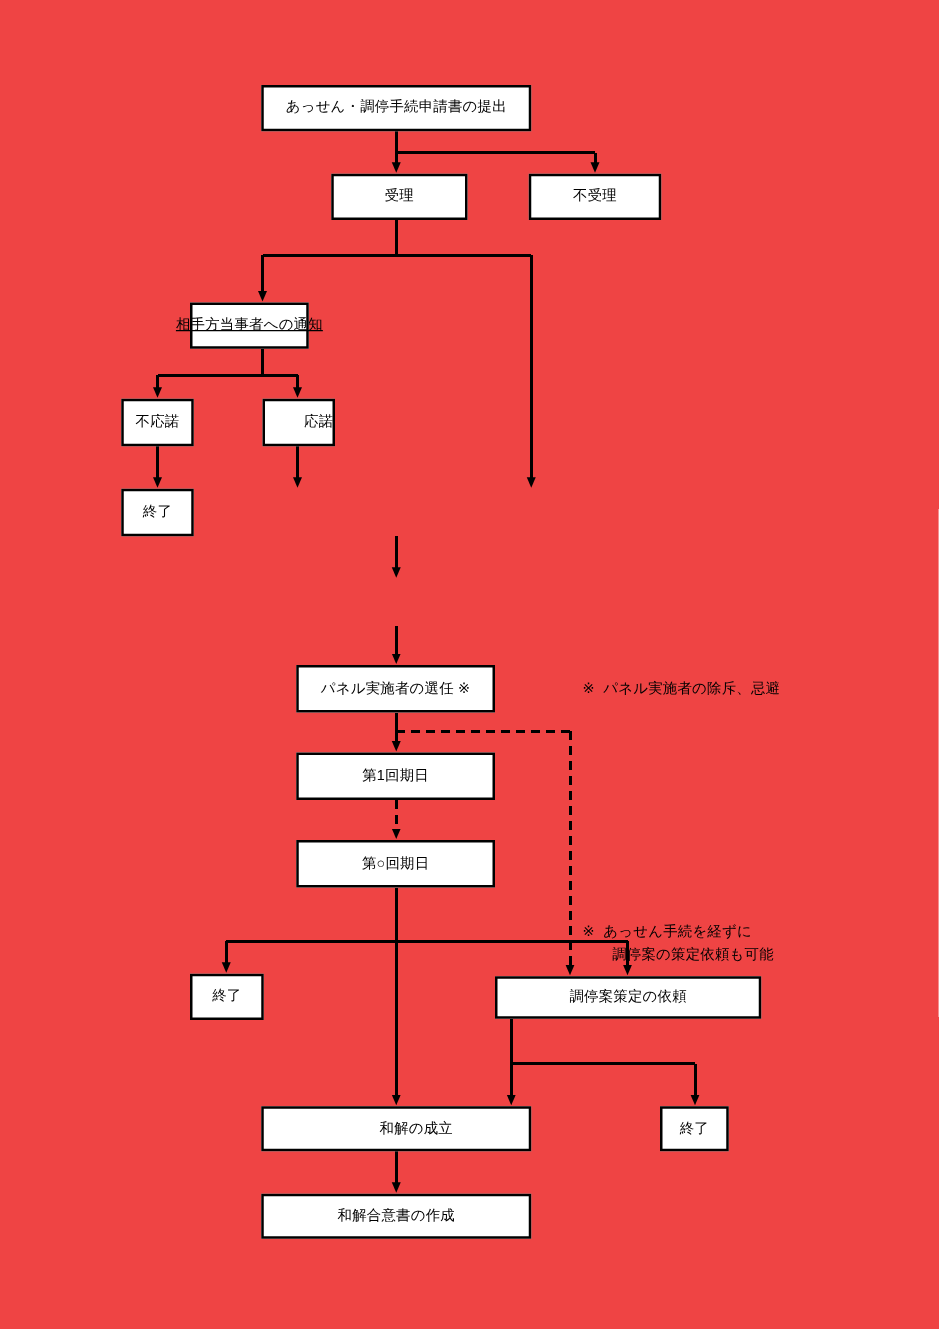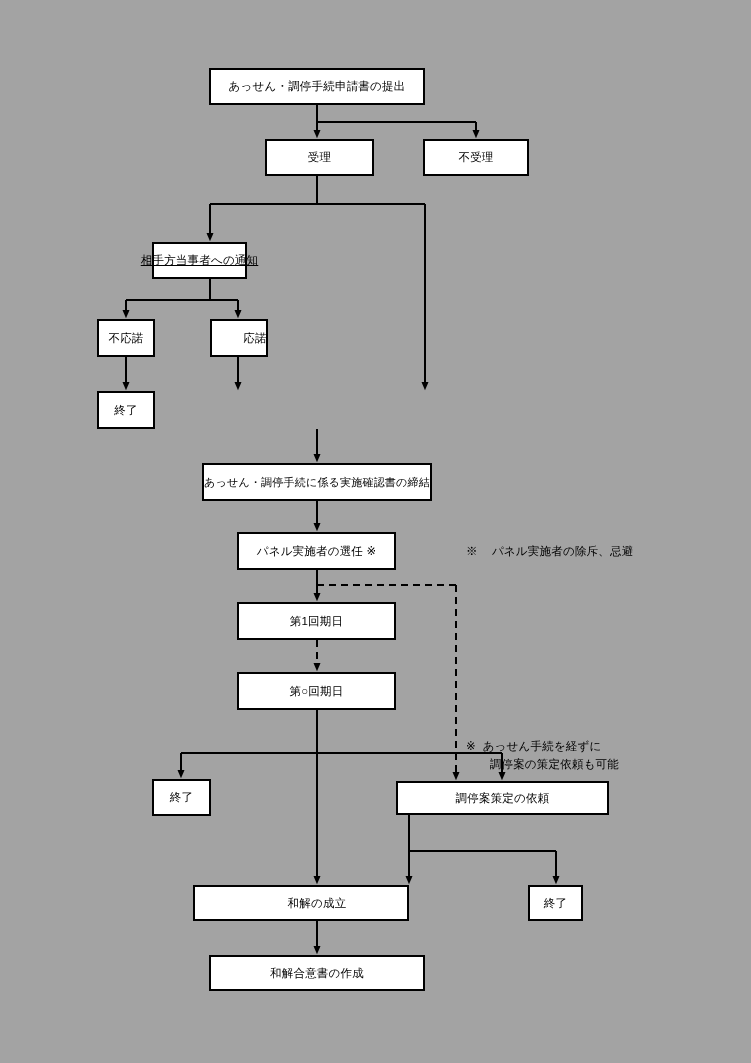--- a/index.html
+++ b/index.html
@@ -7,21 +7,21 @@
     padding: 0;
     background: #ffffff;
   }
   body {
     font-family: "Liberation Sans", "DejaVu Sans", sans-serif;
   }
   #canvas {
     position: relative;
     width: 751px;
     height: 1063px;
-    background: #a3a3a3;
+    background: #ef4444;
     overflow: hidden;
   }
   #flow-svg {
     position: absolute;
     left: 0;
     top: 0;
     width: 751px;
     height: 1063px;
   }
   .node-box {
@@ -106,27 +106,26 @@
     </g>
   </svg>
 
   <div class="node-box" style="left:209px; top:68px;  width:216px; height:37px;">あっせん・調停手続申請書の提出</div>
   <div class="node-box" style="left:265px; top:139px; width:109px; height:37px;">受理</div>
   <div class="node-box" style="left:423px; top:139px; width:106px; height:37px;">不受理</div>
   <div class="node-box" style="left:152px; top:242px; width:95px; height:37px;text-decoration:underline;">相手方当事者への通知</div>
   <div class="node-box" style="left:97px;  top:319px; width:58px;  height:38px;">不応諾</div>
   <div class="node-box" style="left:210px; top:319px; width:58px;  height:38px;padding-left:32px;">応諾</div>
   <div class="node-box" style="left:97px;  top:391px; width:58px;  height:38px;">終了</div>
-  <div class="node-box" style="left:202px; top:463px; width:230px; height:38px; font-size:11px;">あっせん・調停手続に係る実施確認書の締結</div>
   <div class="node-box" style="left:237px; top:532px; width:159px; height:38px;">パネル実施者の選任 ※</div>
   <div class="node-box" style="left:237px; top:602px; width:159px; height:38px;">第1回期日</div>
   <div class="node-box" style="left:237px; top:672px; width:159px; height:38px;">第○回期日</div>
   <div class="node-box" style="left:152px; top:779px; width:59px;  height:37px;">終了</div>
   <div class="node-box" style="left:396px; top:781px; width:213px; height:34px;">調停案策定の依頼</div>
   <div class="node-box" style="left:528px; top:885px; width:55px;  height:36px;">終了</div>
-  <div class="node-box" style="left:193px; top:885px; width:216px; height:36px;padding-left:32px;">和解の成立</div>
+  <div class="node-box" style="left:209px; top:885px; width:216px; height:36px;padding-left:32px;">和解の成立</div>
   <div class="node-box" style="left:209px; top:955px; width:216px; height:36px;">和解合意書の作成</div>
 
-  <div class="annotation" style="left:466px; top:543px;font-family:Liberation Mono, monospace;">※  パネル実施者の除斥、忌避</div>
+  <div class="annotation" style="left:466px; top:543px;">※  パネル実施者の除斥、忌避</div>
   <div class="annotation" style="left:466px; top:738px;">※  あっせん手続を経ずに
        調停案の策定依頼も可能</div>
 
 </div>
 
 </body></html>

